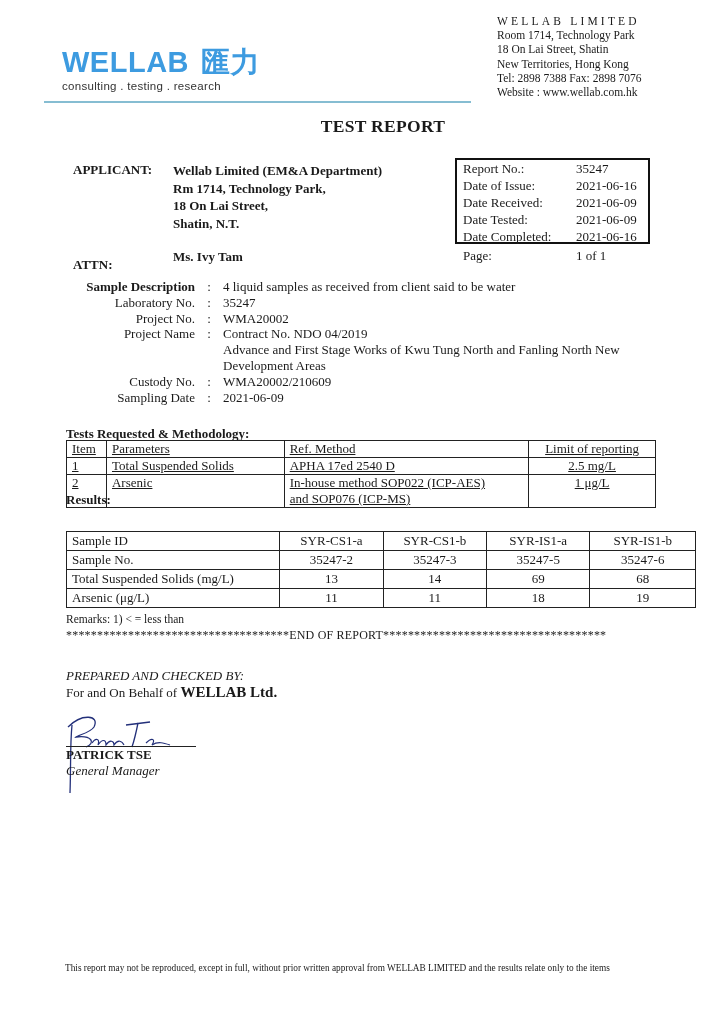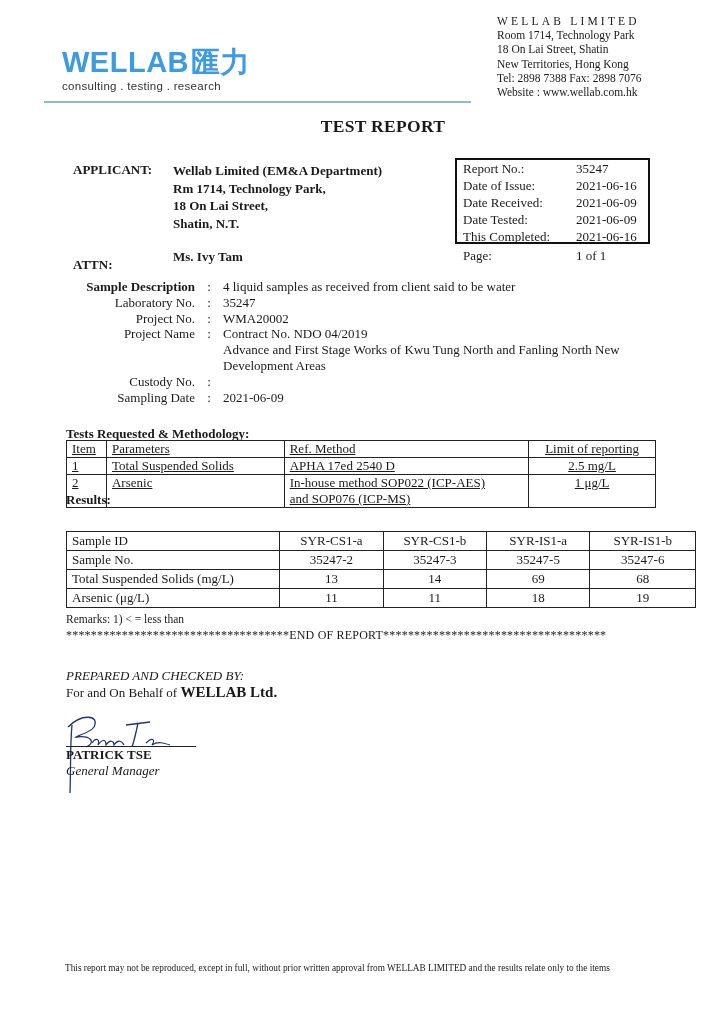--- a/index.html
+++ b/index.html
@@ -82,21 +82,21 @@
   .signer-name { left: 66px; top: 747px; font-weight: bold; font-size: 13px; }
   .signer-title { left: 66px; top: 763px; font-style: italic; font-size: 13px; }
 
   .footer { left: 65px; top: 962px; font-size: 9.3px; line-height: 12.5px; width: 600px; }
 </style>
 </head>
 <body>
 
 <div class="abs logo">
   <div class="logo-main">
-    <span>WELLAB</span><span style="margin-left:2px;">匯力</span>
+    <span>WELLAB</span><span style="margin-left:12px;">匯力</span>
   </div>
   <div class="logo-tag">consulting . testing . research</div>
 </div>
 
 <div class="abs company">
   <div class="company-name">WELLAB LIMITED</div>
   <div>Room 1714, Technology Park</div>
   <div>18 On Lai Street, Shatin</div>
   <div>New Territories, Hong Kong</div>
   <div>Tel: 2898 7388 Fax: 2898 7076</div>
@@ -119,21 +119,21 @@
 
 <div class="abs info-box"></div>
 <div class="info-row info-label" style="top:160px;">Report No.:</div>
 <div class="info-row info-value" style="top:160px;">35247</div>
 <div class="info-row info-label" style="top:177px;">Date of Issue:</div>
 <div class="info-row info-value" style="top:177px;">2021-06-16</div>
 <div class="info-row info-label" style="top:194px;">Date Received:</div>
 <div class="info-row info-value" style="top:194px;">2021-06-09</div>
 <div class="info-row info-label" style="top:211px;">Date Tested:</div>
 <div class="info-row info-value" style="top:211px;">2021-06-09</div>
-<div class="info-row info-label" style="top:228px;">This Completed:</div>
+<div class="info-row info-label" style="top:228px;">Date Completed:</div>
 <div class="info-row info-value" style="top:228px;">2021-06-16</div>
 <div class="info-row info-label" style="top:247px;">Page:</div>
 <div class="info-row info-value" style="top:247px;">1 of 1</div>
 
 <div class="abs desc">
   <div class="desc-row">
     <div class="desc-key bold">Sample Description</div>
     <div class="desc-colon">:</div>
     <div class="desc-val">4 liquid samples as received from client said to be water</div>
   </div>
@@ -158,20 +158,21 @@
     <div class="desc-val">Advance and First Stage Works of Kwu Tung North and Fanling North New</div>
   </div>
   <div class="desc-row">
     <div class="desc-key"></div>
     <div class="desc-colon"></div>
     <div class="desc-val">Development Areas</div>
   </div>
   <div class="desc-row">
     <div class="desc-key">Custody No.</div>
     <div class="desc-colon">:</div>
+    <div class="desc-val">WMA20002/210609</div>
   </div>
   <div class="desc-row">
     <div class="desc-key">Sampling Date</div>
     <div class="desc-colon">:</div>
     <div class="desc-val">2021-06-09</div>
   </div>
 </div>
 
 <div class="abs section-label tests-label">Tests Requested &amp; Methodology:</div>
 <table class="abs tests-table">

